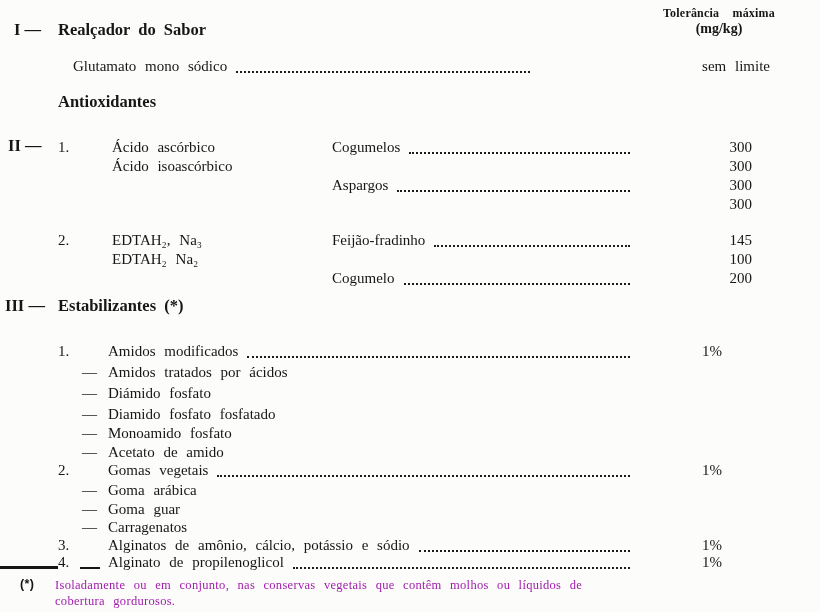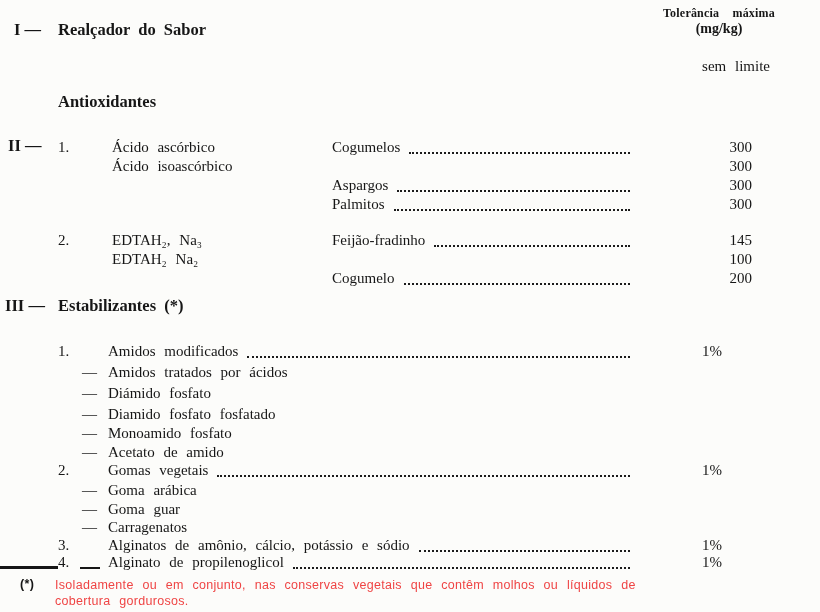--- a/index.html
+++ b/index.html
@@ -21,38 +21,42 @@
   .food{position:absolute;left:332px;width:308px;display:flex;}
   .val{position:absolute;right:68px;width:70px;text-align:right;}
   .val-pct{position:absolute;right:98px;width:40px;text-align:right;}
   .val-center{position:absolute;left:636px;width:134px;text-align:right;}
   .dash{position:absolute;left:82px;}
   .subtext{position:absolute;left:108px;}
   .itemlbl{position:absolute;left:108px;width:532px;display:flex;align-items:center;}
   .rule-a{position:absolute;left:0;top:566px;width:58px;height:3px;background:#161616;}
   .rule-b{position:absolute;left:80px;top:567px;width:20px;height:2px;background:#161616;}
   .fn-marker{position:absolute;left:20px;top:577px;font-family:"Liberation Sans","DejaVu Sans",sans-serif;font-size:12.5px;font-weight:bold;letter-spacing:.3px;}
-  .fn-text{position:absolute;left:55px;top:577px;width:750px;font-family:Liberation Sans, sans-serif;font-size:12.5px;line-height:16px;word-spacing:5px;letter-spacing:.3px;color:#ef4444;}
+  .fn-text{position:absolute;left:55px;top:577px;width:750px;font-family:Liberation Serif, serif;font-size:12.5px;line-height:16px;word-spacing:5px;letter-spacing:.3px;color:#a21caf;}
 </style>
 </head>
 <body>
 
 <div class="doc">
 
   <div class="tol-head">
     <div class="tol-title">Tolerância máxima</div>
     <div class="tol-unit">(mg/kg)</div>
   </div>
 
   <div class="sec-head" style="top:20px;">
     <span class="sec-num" style="left:14px;">I —</span>
     <span class="sec-title">Realçador do Sabor</span>
   </div>
 
   <div class="row" style="top:57px;">
+    <div class="lbl" style="left:73px;width:467px;">
+      <span>Glutamato mono sódico</span>
+      <span class="leader"></span>
+    </div>
     <span class="val-center">sem limite</span>
   </div>
 
   <div class="sec-head" style="top:92px;">
     <span class="sec-num" style="left:8px;margin-top:44px;">II —</span>
     <span class="sec-title">Antioxidantes</span>
   </div>
 
   <div class="row" style="top:138px;">
     <span class="num">1.</span>
@@ -68,24 +72,20 @@
     <span class="val">300</span>
   </div>
   <div class="row" style="top:176px;">
     <div class="food">
       <span>Aspargos</span>
       <span class="leader"></span>
     </div>
     <span class="val">300</span>
   </div>
   <div class="row" style="top:195px;">
-    <div class="food">
-      <span>Palmitos</span>
-      <span class="leader"></span>
-    </div>
     <span class="val">300</span>
   </div>
 
   <div class="row" style="top:231px;">
     <span class="num">2.</span>
     <span class="subst">EDTAH₂, Na₃</span>
     <div class="food">
       <span>Feijão-fradinho</span>
       <span class="leader"></span>
     </div>

